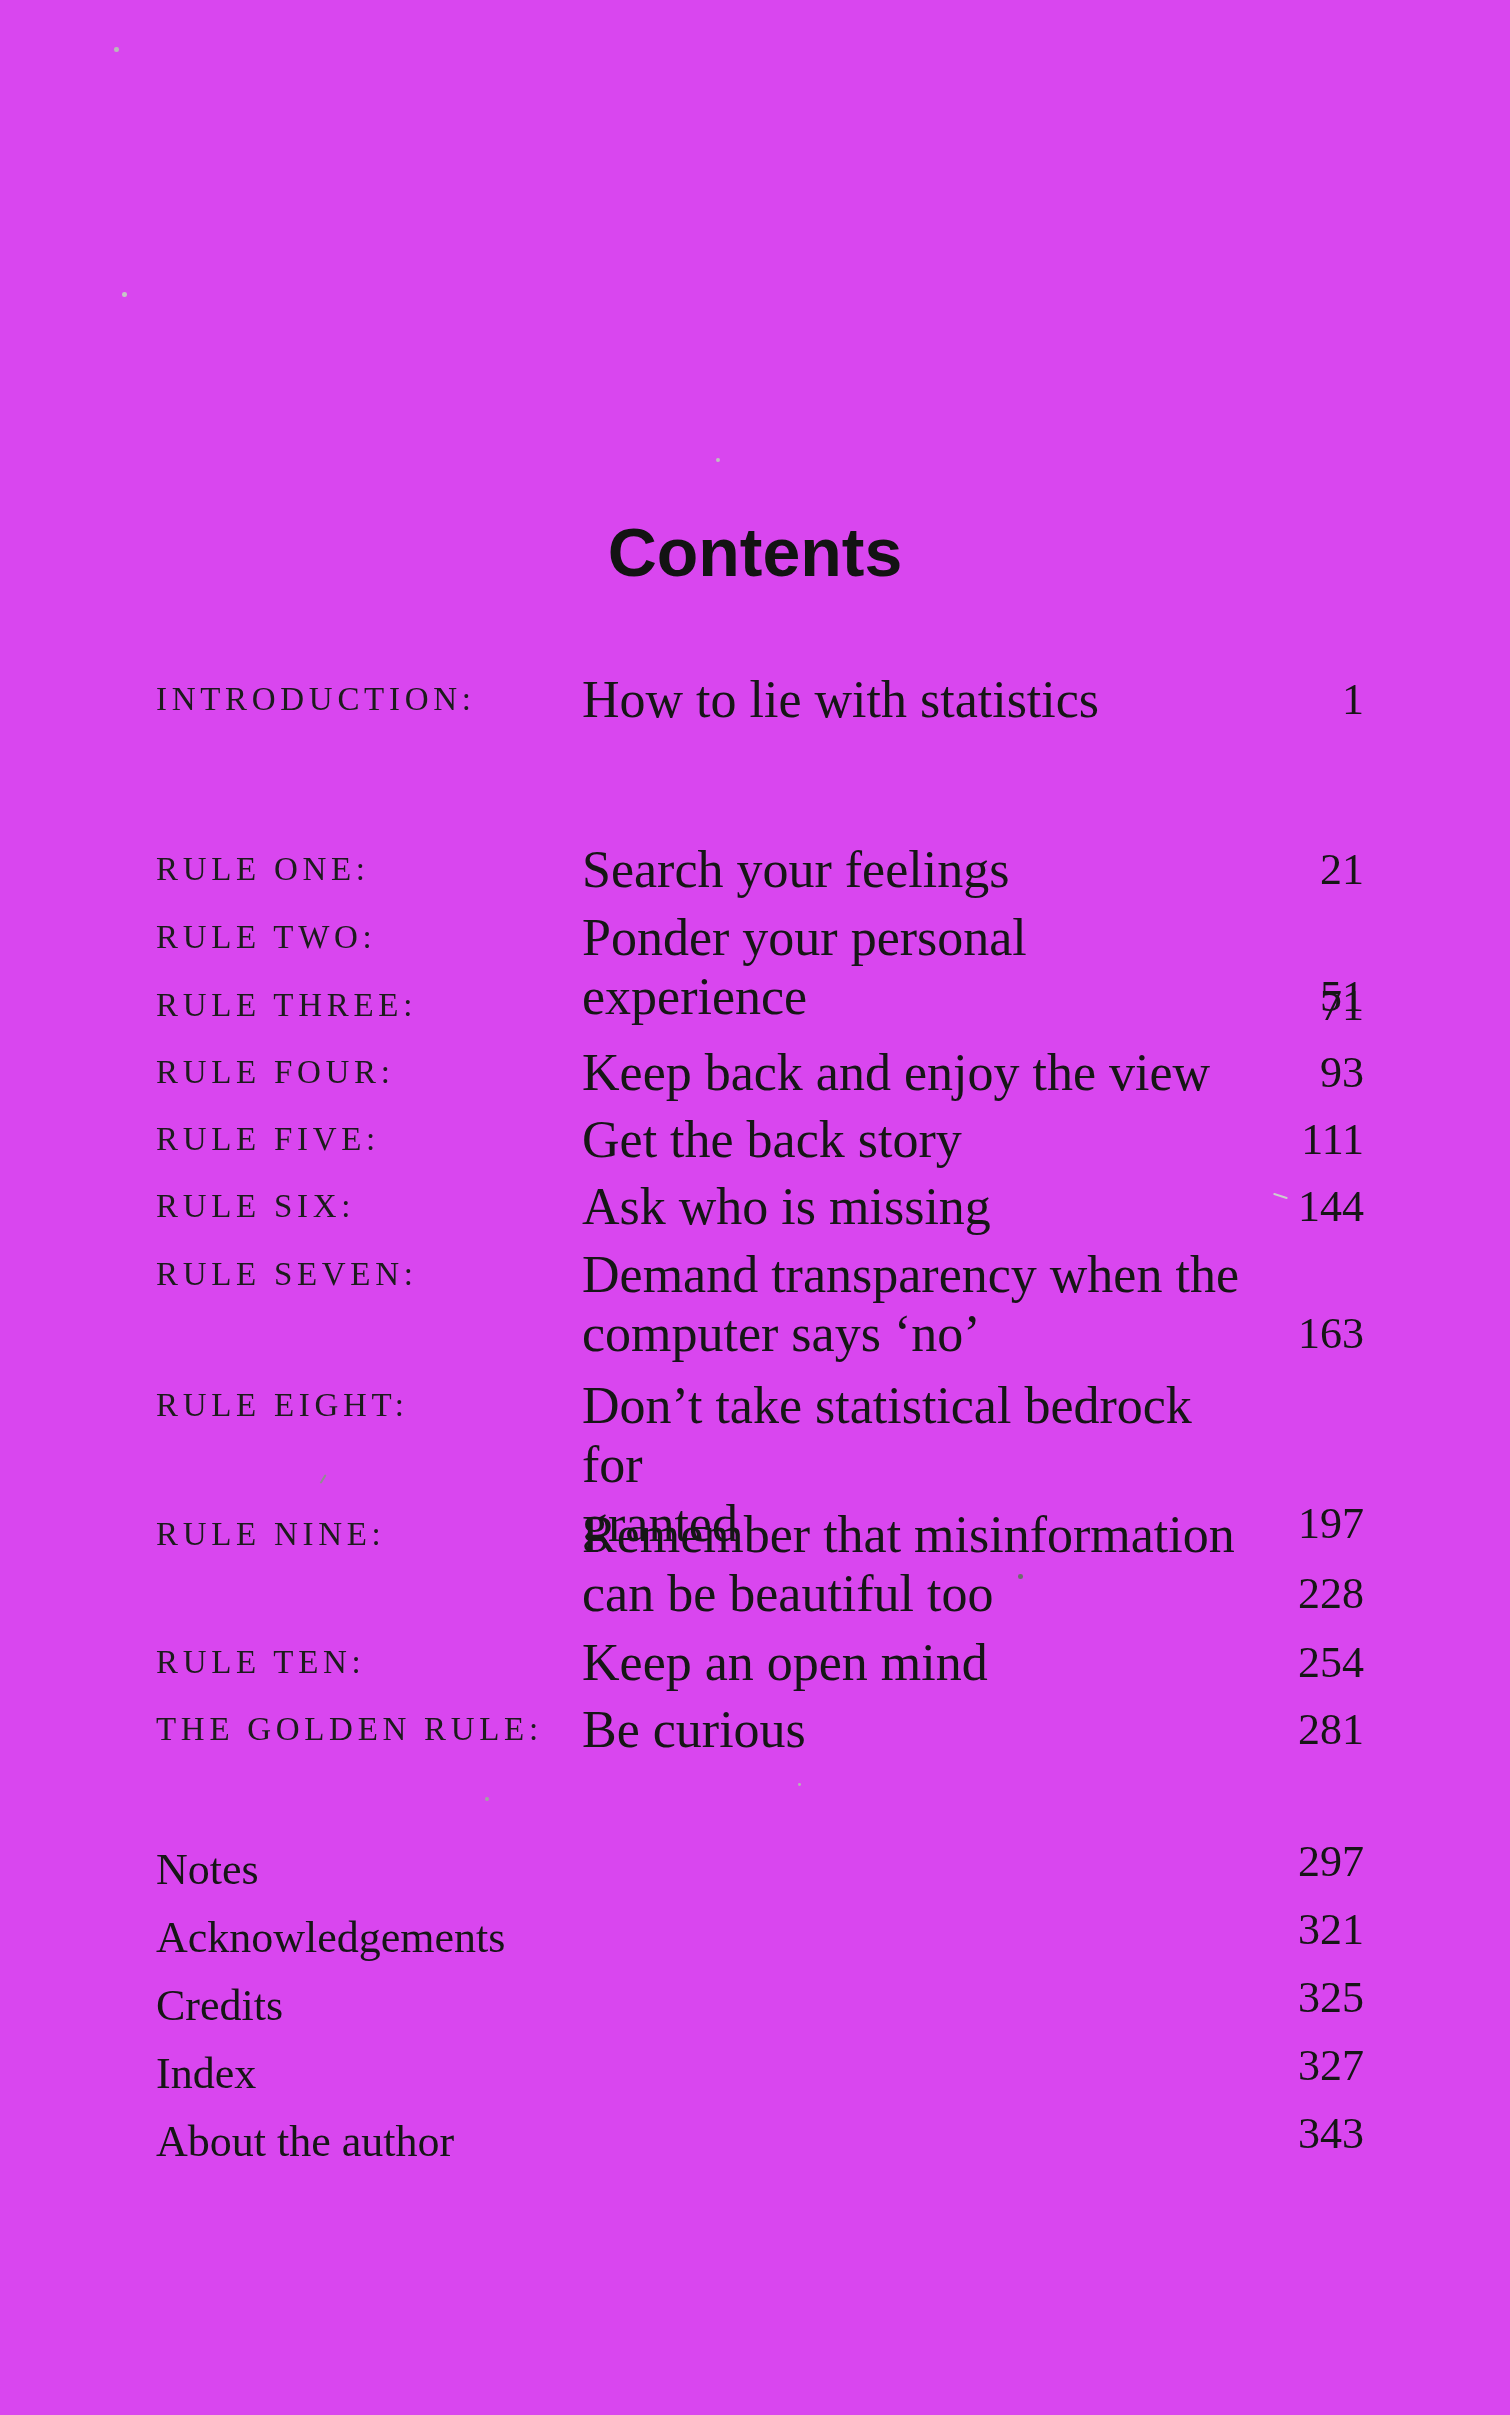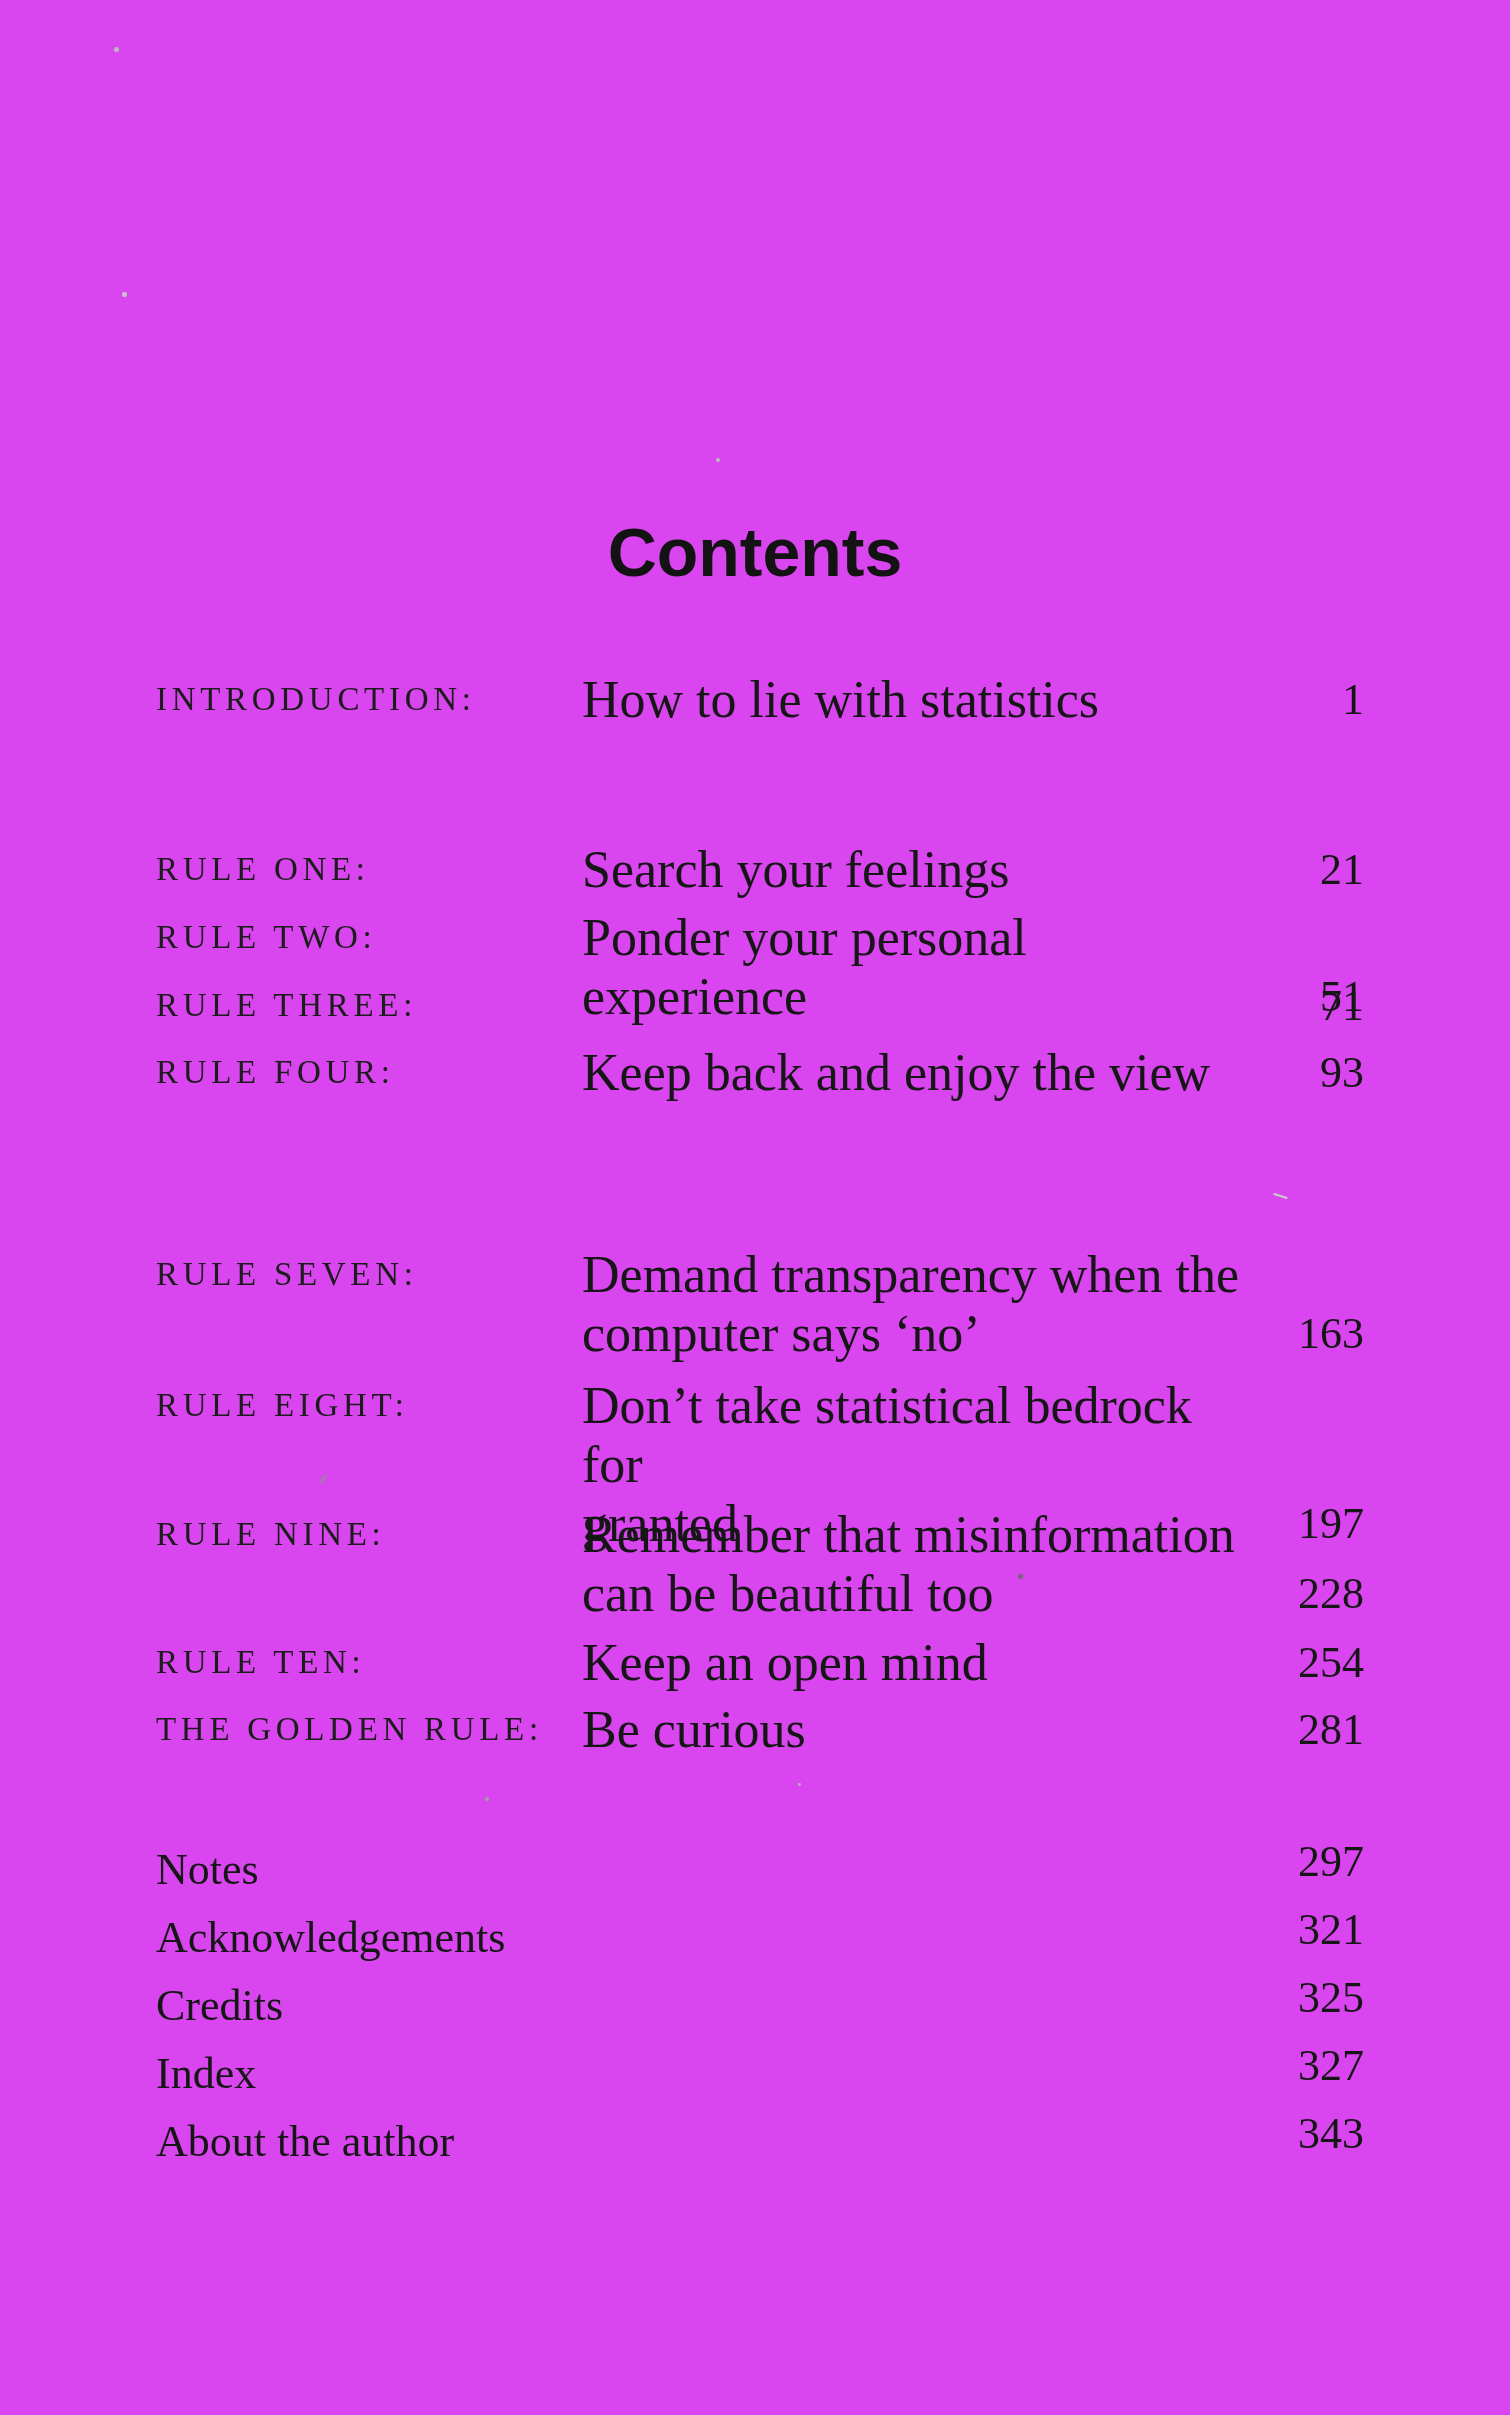--- a/index.html
+++ b/index.html
@@ -121,21 +121,31 @@
     <span class="lbl">RULE THREE:</span>
     <span class="pg">71</span>
   </div>
 
   <div class="toc-row" style="top:1043px">
     <span class="lbl">RULE FOUR:</span>
     <span class="ttl">Keep back and enjoy the view</span>
     <span class="pg">93</span>
   </div>
 
-
+  <div class="toc-row" style="top:1110px">
+    <span class="lbl">RULE FIVE:</span>
+    <span class="ttl">Get the back story</span>
+    <span class="pg">111</span>
+  </div>
+
+  <div class="toc-row" style="top:1177px">
+    <span class="lbl">RULE SIX:</span>
+    <span class="ttl">Ask who is missing</span>
+    <span class="pg">144</span>
+  </div>
 
   <div class="toc-row" style="top:1245px">
     <span class="lbl">RULE SEVEN:</span>
     <span class="ttl">Demand transparency when the
 computer says ‘no’</span>
     <span class="pg">163</span>
   </div>
 
   <div class="toc-row" style="top:1376px">
     <span class="lbl">RULE EIGHT:</span>

